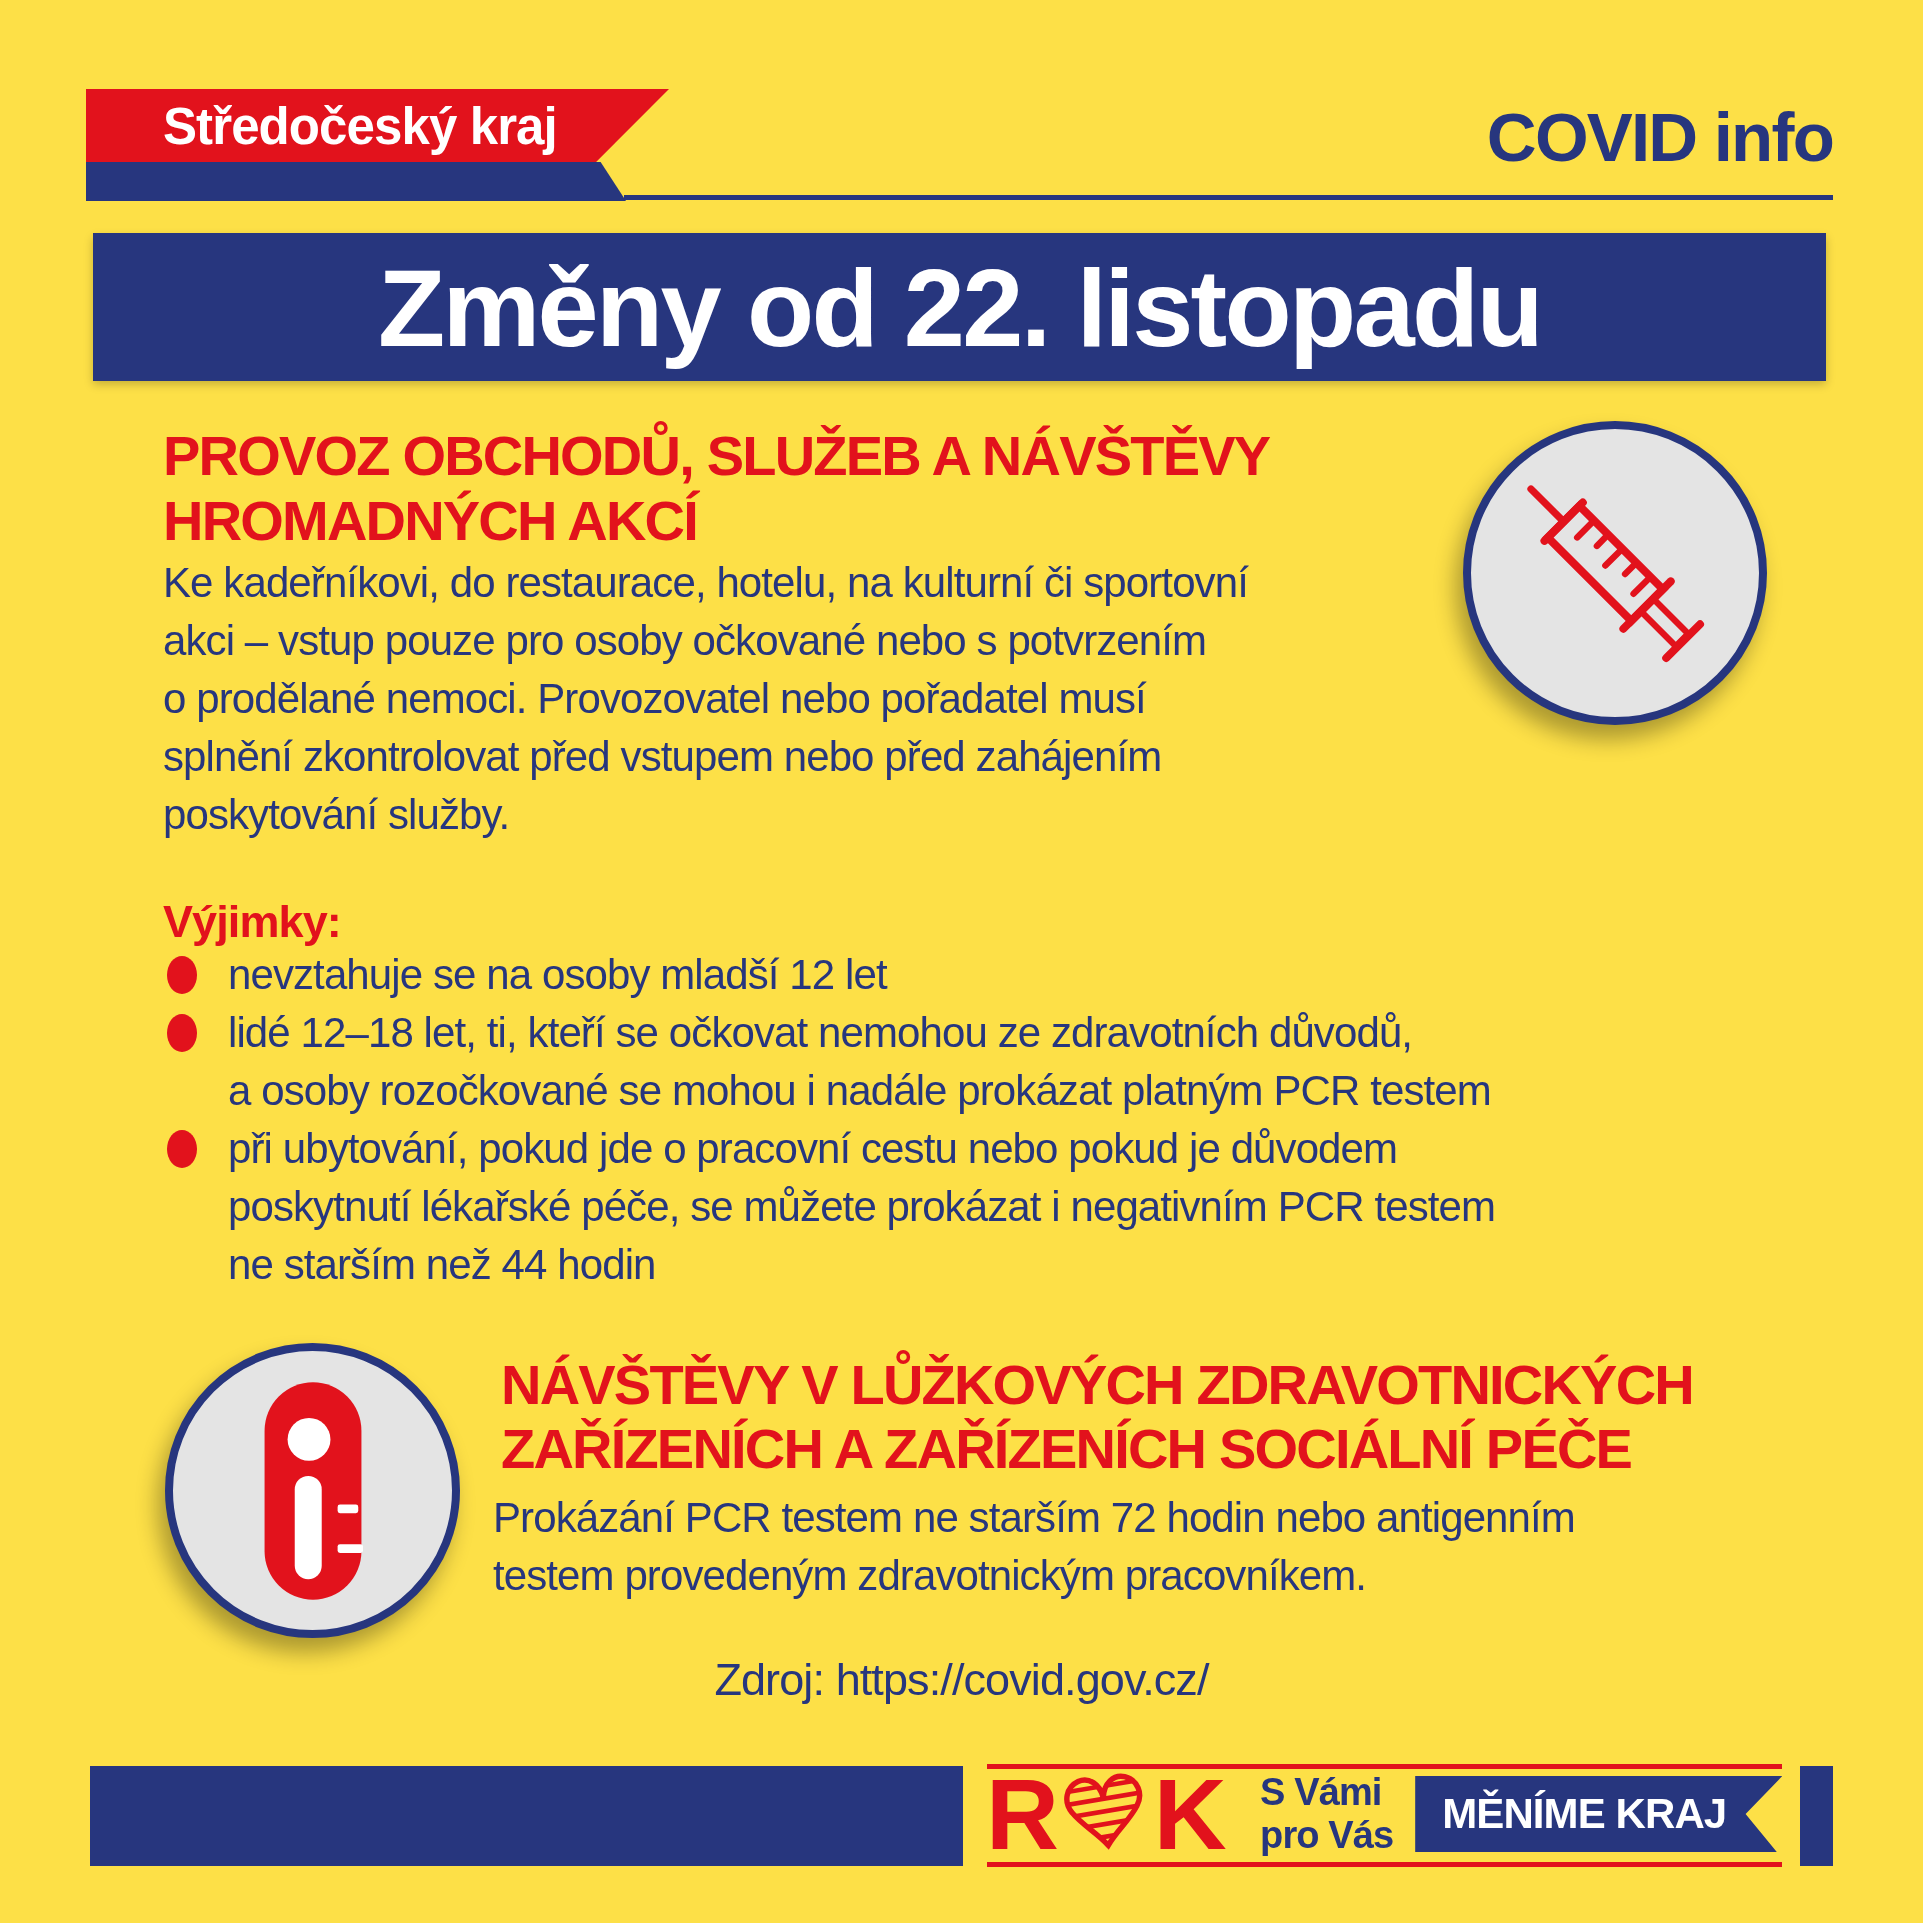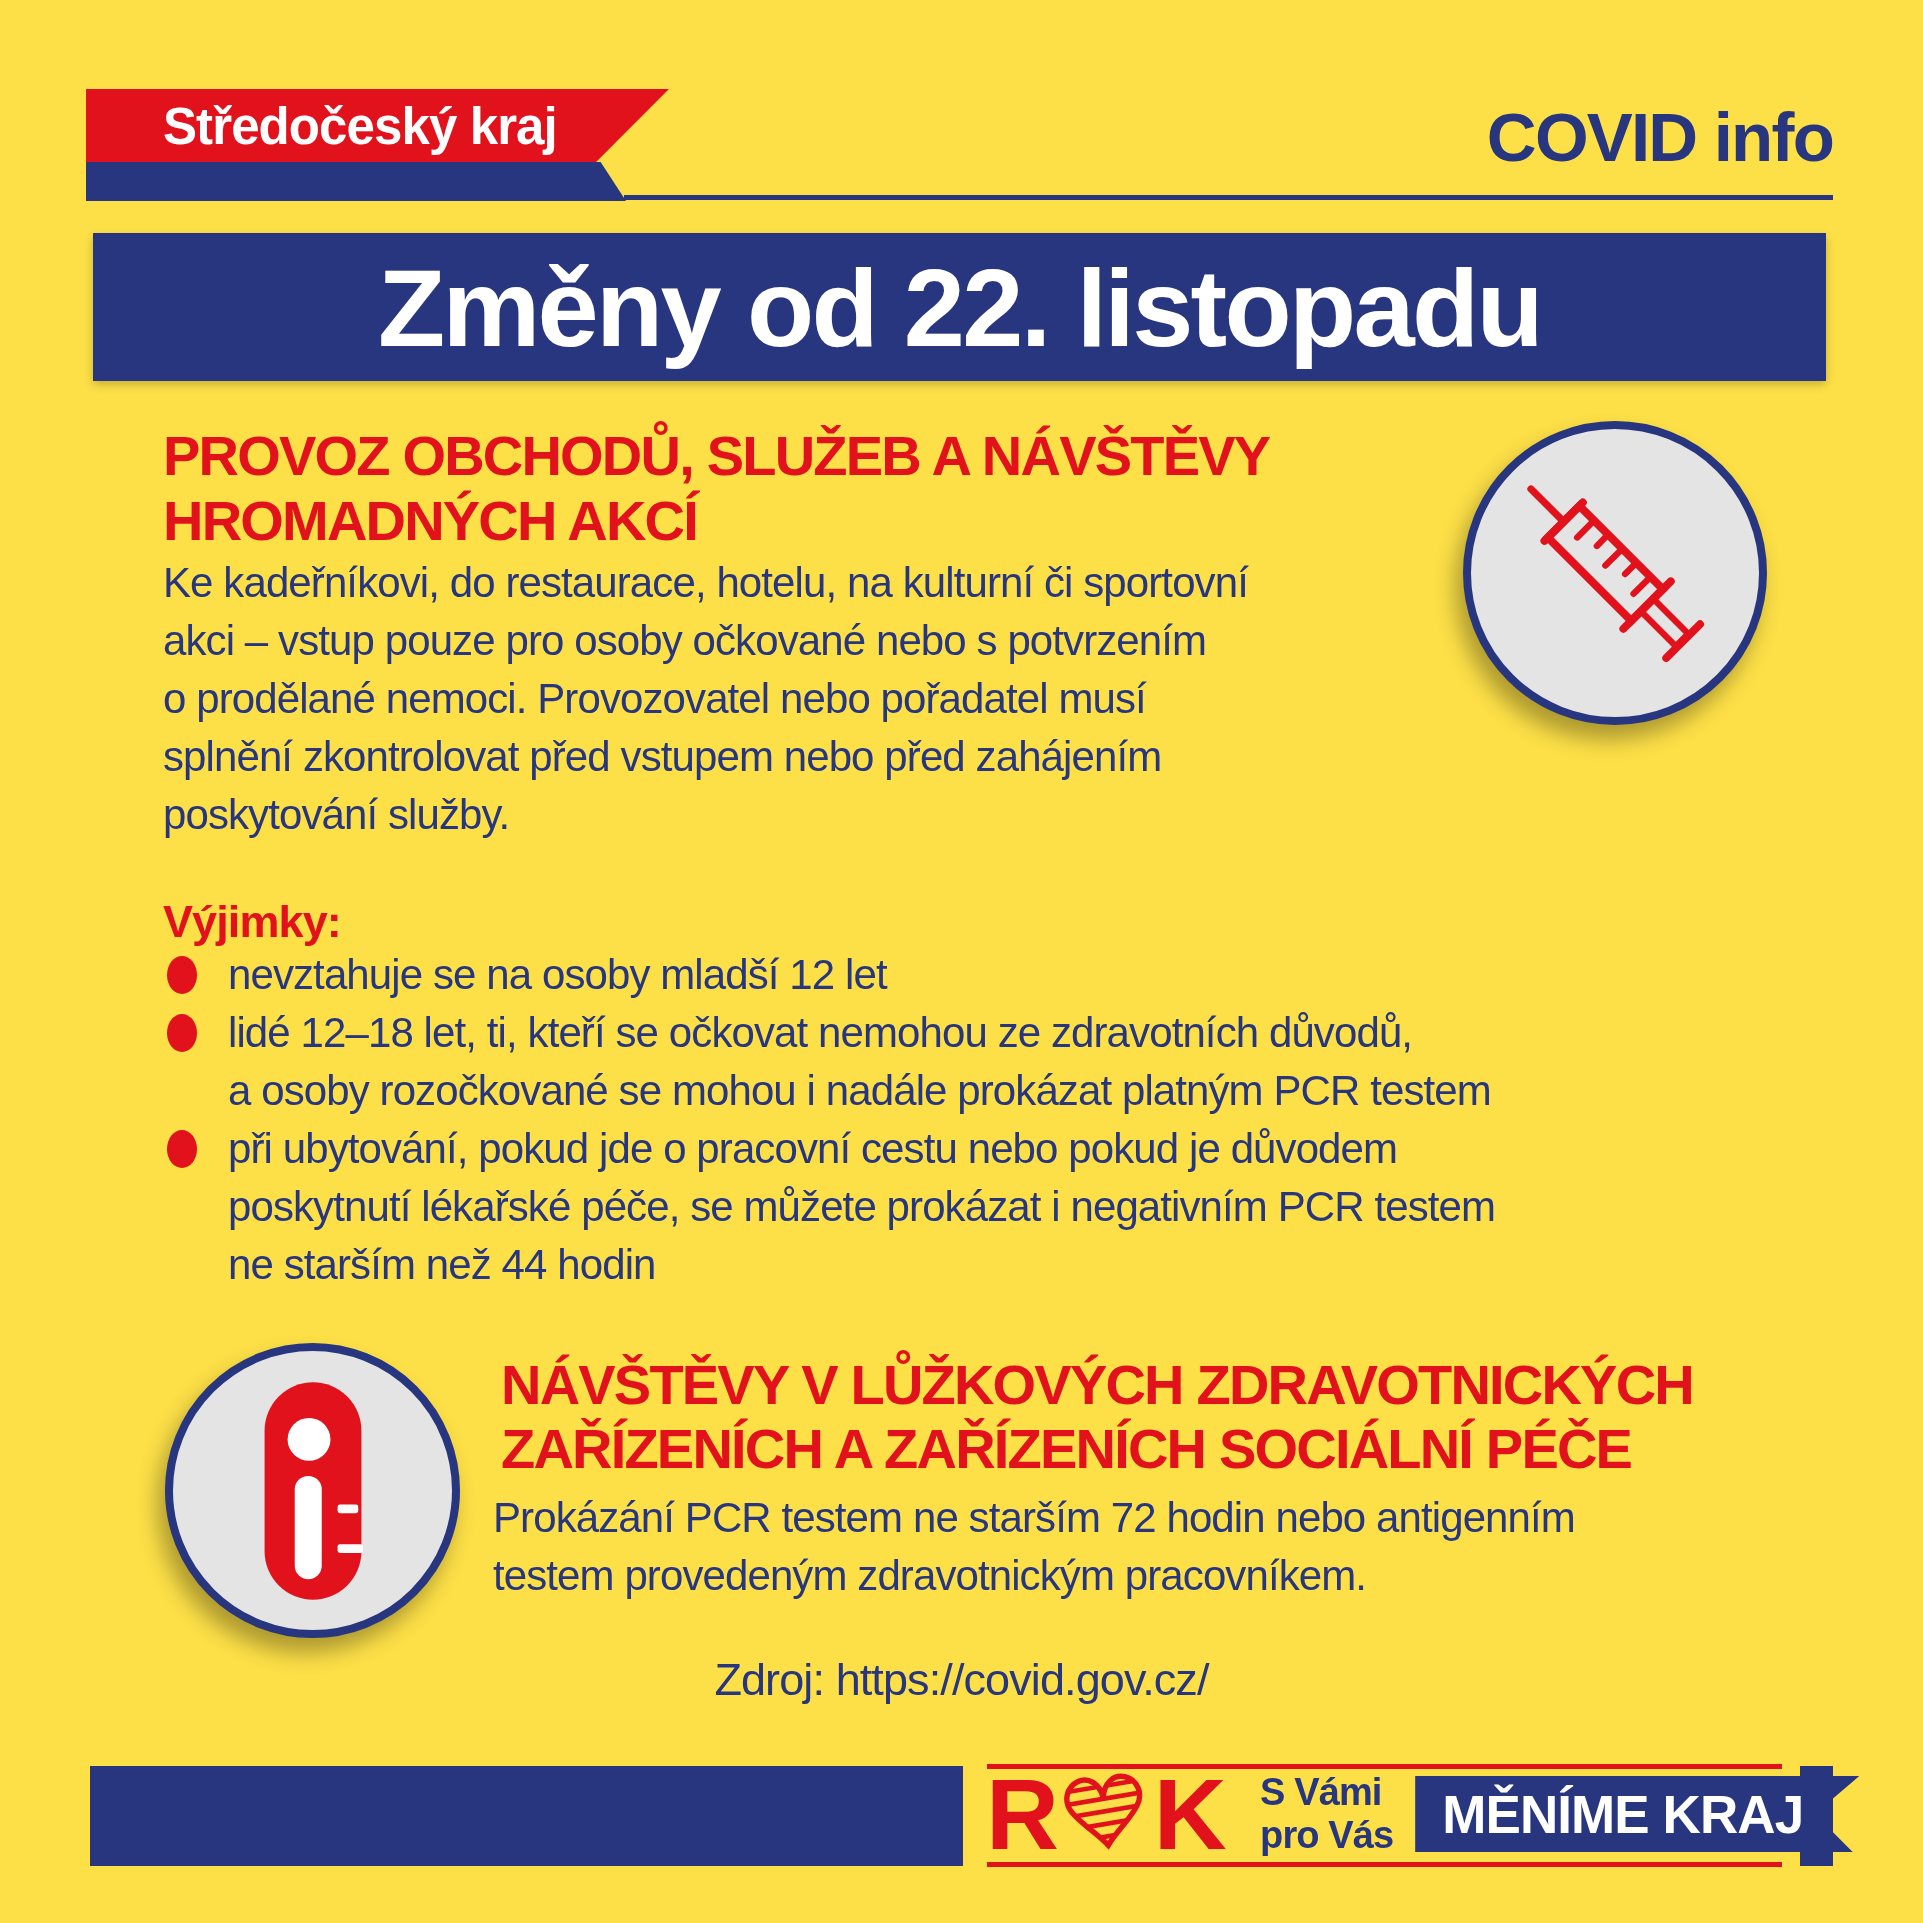--- a/index.html
+++ b/index.html
@@ -53,21 +53,21 @@
   
   .footer-bar-left{position:absolute;left:90px;top:1766px;width:873px;height:100px;background:var(--blue);}
   .footer-bar-right{position:absolute;left:1800px;top:1766px;width:33px;height:100px;background:var(--blue);}
   .footer-rule-top{position:absolute;left:987px;top:1764px;width:795px;height:5.4px;background:var(--red);}
   .footer-rule-bottom{position:absolute;left:987px;top:1862px;width:795px;height:5.4px;background:var(--red);}
   .footer-logo{position:absolute;left:986px;top:1769px;height:90px;display:flex;align-items:center;}
   .logo-letter{font-size:101px;line-height:90px;font-weight:bold;color:var(--red);letter-spacing:-2.7px;}
   .tagline{margin-left:36px;color:var(--blue);font-size:38px;line-height:43px;font-weight:bold;
            letter-spacing:-0.9px;white-space:pre-line;}
   .menime-banner{margin-left:22px;height:76px;display:flex;align-items:center;background:var(--blue);
-                 color:#fff;font-size:53px;font-weight:bold;letter-spacing:-0.9px;
+                 color:#fff;font-size:42px;font-weight:bold;letter-spacing:-0.9px;
                  padding:0 56px 0 27px;white-space:nowrap;
                  clip-path:polygon(0 0,100% 0,90% 50%,98.5% 100%,0 100%);}
 
   :root{--blue:#27367e;--red:#e2121c;}
 </style>
 </head>
 <body>
 
 <div class="page">
 

